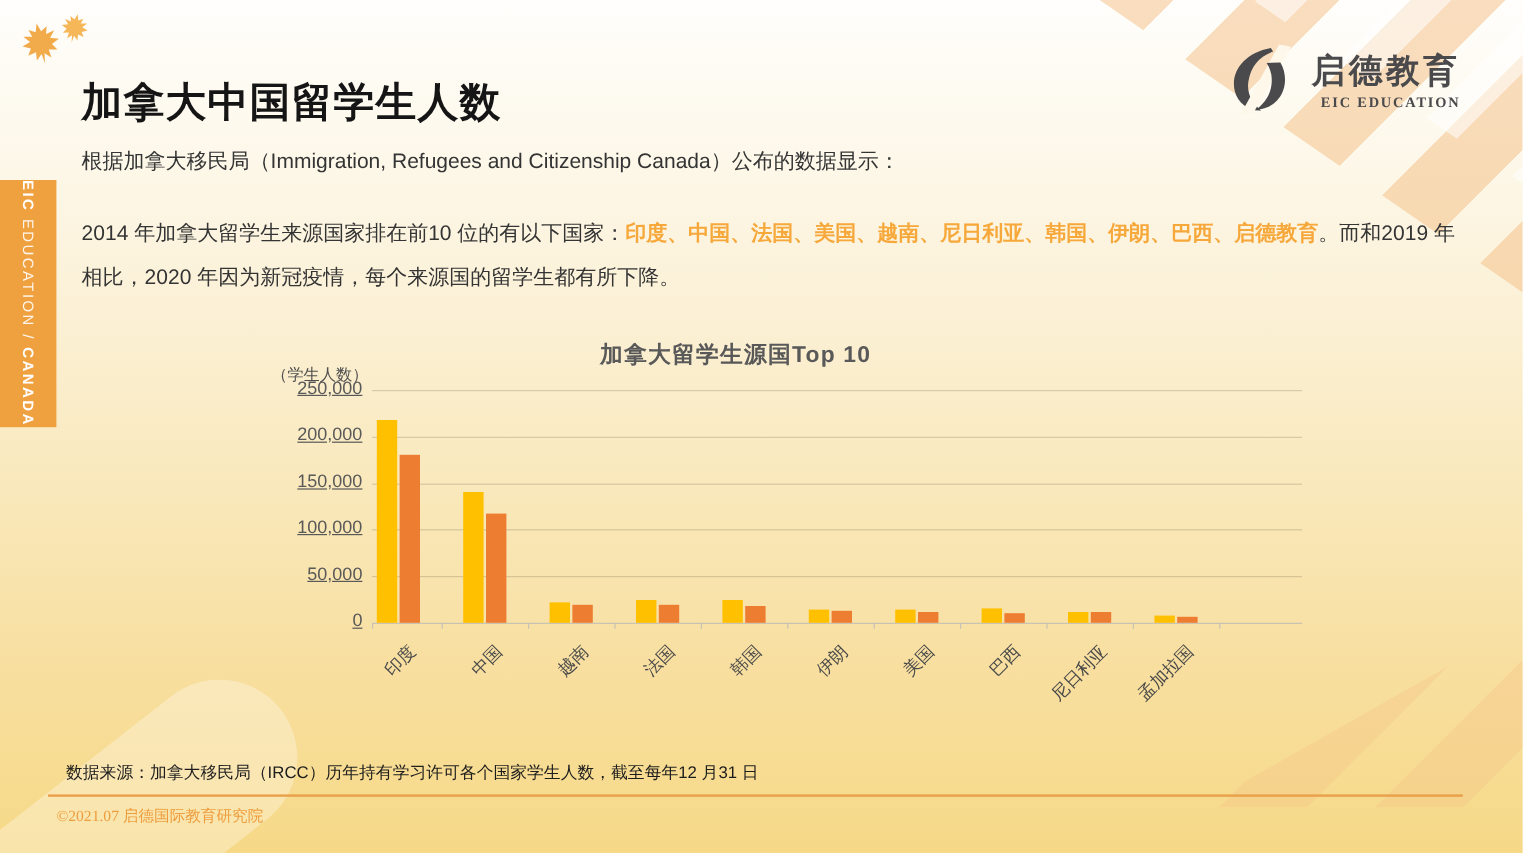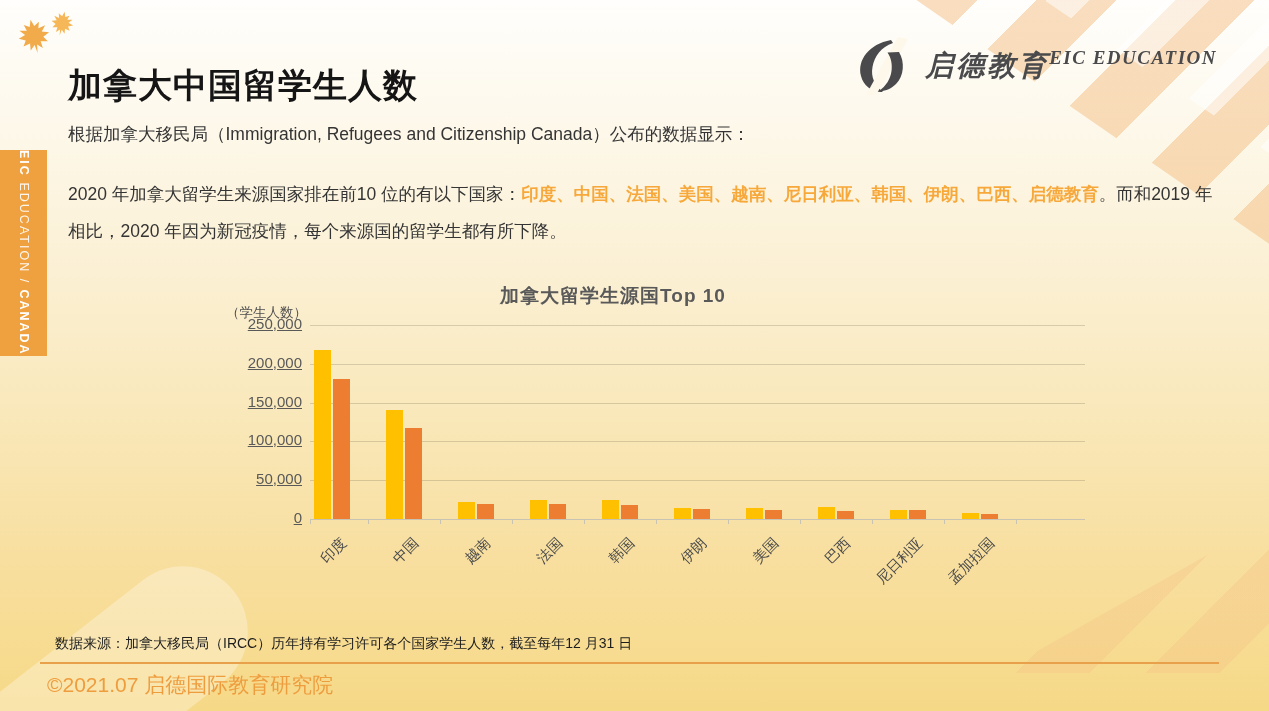--- a/index.html
+++ b/index.html
@@ -17,23 +17,23 @@
     clip-path:polygon(25% 0,100% 0,100% 85%);}
   .stripes-br{position:absolute;right:0;bottom:38px;width:270px;height:170px;
     background:repeating-linear-gradient(135deg,rgba(244,194,134,0) 0 40px,rgba(244,194,134,.35) 40px 92px);
     clip-path:polygon(0 100%,100% 10%,100% 100%);}
   .swoosh-bl{position:absolute;left:-70px;bottom:-50px;width:340px;height:130px;
     background:rgba(255,255,255,.30);border-radius:70px;transform:rotate(-38deg);}
   
   .maple{position:absolute;left:6px;top:8px;}
   .page-title{position:absolute;left:68px;top:40px;font-size:34px;font-weight:700;color:#151515;letter-spacing:1px;}
   .logo{position:absolute;right:52px;top:36px;display:flex;align-items:center;gap:14px;}
-  .logo-text{display:flex;align-items:flex-start;font-style:italic;}
+  .logo-text{display:flex;flex-direction:column;align-items:flex-end;}
   .logo-cn{font-size:28px;font-weight:700;color:#4a4a4c;letter-spacing:3px;}
-  .logo-en{font-size:19px;font-weight:700;color:#4a4a4c;letter-spacing:1.5px;font-family:"Liberation Serif","DejaVu Serif",serif;}
+  .logo-en{font-size:12px;font-weight:700;color:#4a4a4c;letter-spacing:1.5px;font-family:"Liberation Serif","DejaVu Serif",serif;}
   
   .side-tab{position:absolute;left:0;top:150px;width:47px;height:206px;background:#f0a13f;
     display:flex;align-items:center;justify-content:center;}
   .side-tab-text{writing-mode:vertical-rl;color:#fff;font-size:12.5px;letter-spacing:2px;white-space:nowrap;}
   .side-tab-text .b{font-weight:700;}
   .side-tab-text .m{opacity:.9;}
   
   .intro{position:absolute;left:68px;top:122px;font-size:17.5px;color:#343434;}
   .body-para{position:absolute;left:68px;top:176px;width:1156px;font-size:17.5px;line-height:37px;color:#343434;}
   .body-para .hl{color:#f7a83b;font-weight:700;}
@@ -46,21 +46,21 @@
   .bar{position:absolute;bottom:0;width:17px;}
   .tick{position:absolute;width:1px;height:5px;background:#c9c3b4;top:194px;}
   .ylabel{position:absolute;right:783px;width:110px;text-align:right;font-size:15px;color:#595959;text-decoration:underline;}
   .xlabel{position:absolute;font-size:14.5px;color:#4a4a4a;white-space:nowrap;transform:rotate(-45deg);transform-origin:100% 50%;}
   .legend{position:absolute;left:0;top:316px;width:846px;display:flex;justify-content:center;gap:50px;}
   .legend-item{display:flex;align-items:center;gap:6px;font-size:15.5px;color:#595959;}
   .legend-swatch{width:13px;height:13px;display:inline-block;}
   
   .source-note{position:absolute;left:55px;top:635px;font-size:14px;color:#1d1d1d;}
   .footer-line{position:absolute;left:40px;right:50px;top:662px;height:1.5px;background:#e9a04b;}
-  .footer-copy{position:absolute;left:47px;top:671px;font-size:21px;color:#ee9d3e;}
+  .footer-copy{position:absolute;left:47px;top:671px;font-size:13px;color:#ee9d3e;font-family:Liberation Serif, serif;}
   .footer-right{position:absolute;right:55px;top:668px;text-align:right;font-size:15.5px;color:#e8913c;line-height:21px;}
 </style>
 </head>
 <body>
 
 <div class="slide">
 
   <div class="stripes-tr"></div>
   <div class="stripes-tr2"></div>
   <div class="stripes-br"></div>
@@ -88,21 +88,21 @@
       <div class="logo-en">EIC EDUCATION</div>
     </div>
   </div>
 
   <div class="side-tab">
     <div class="side-tab-text"><span class="b">EIC</span><span class="m"> EDUCATION / </span><span class="b">CANADA</span></div>
   </div>
 
   <div class="intro">根据加拿大移民局（Immigration, Refugees and Citizenship Canada）公布的数据显示：</div>
 
-  <div class="body-para"><span>2020 年加拿大留学生来源国家排在前10 位的有以下国家：</span><span class="hl">印度、中国、法国、美国、越南、尼日利亚、韩国、伊朗、巴西、启德教育</span><span>。而和2019 年相比，2020 年因为新冠疫情，每个来源国的留学生都有所下降。</span></div>
+  <div class="body-para"><span>2014 年加拿大留学生来源国家排在前10 位的有以下国家：</span><span class="hl">印度、中国、法国、美国、越南、尼日利亚、韩国、伊朗、巴西、启德教育</span><span>。而和2019 年相比，2020 年因为新冠疫情，每个来源国的留学生都有所下降。</span></div>
 
   <div class="chart">
     <div class="chart-title">加拿大留学生源国Top 10</div>
     <div class="unit-label">（学生人数）</div>
     <div>
         <div class="ylabel" style="top: 226px;">0</div>
         <div class="ylabel" style="top: 187.2px;">50,000</div>
         <div class="ylabel" style="top: 148.4px;">100,000</div>
         <div class="ylabel" style="top: 109.6px;">150,000</div>
         <div class="ylabel" style="top: 70.8px;">200,000</div>

